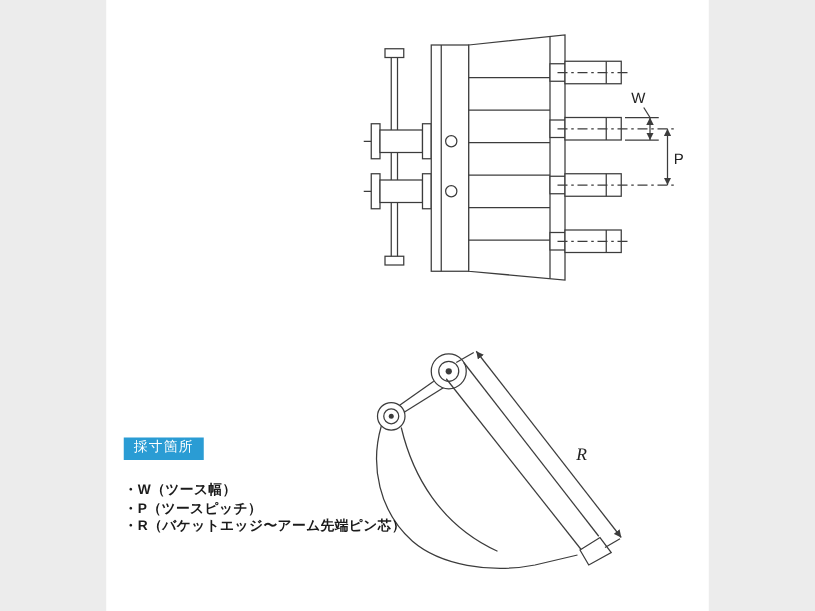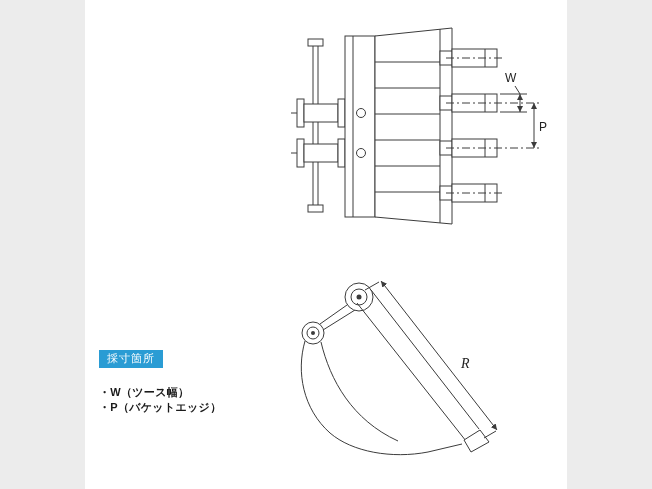--- a/index.html
+++ b/index.html
@@ -154,15 +154,16 @@
       <line x1="484" y1="438" x2="496" y2="431"></line>
       <line x1="381" y1="281" x2="497" y2="430" marker-start="url(#arr)" marker-end="url(#arr)"></line>
       <text class="rletter" x="461" y="368">R</text>
     </g>
   </svg>
 
   <div class="badge" style="background: rgb(42, 156, 212);">採寸箇所</div>
 
   <div class="legend">
     <div class="legend-item">・W（ツース幅）</div>
-    <div class="legend-item">・P（バケットエッジ）</div>
+    <div class="legend-item">・P（ツースピッチ）</div>
+    <div class="legend-item">・R（バケットエッジ〜アーム先端ピン芯）</div>
   </div>
 </div>
 
 </body></html>

